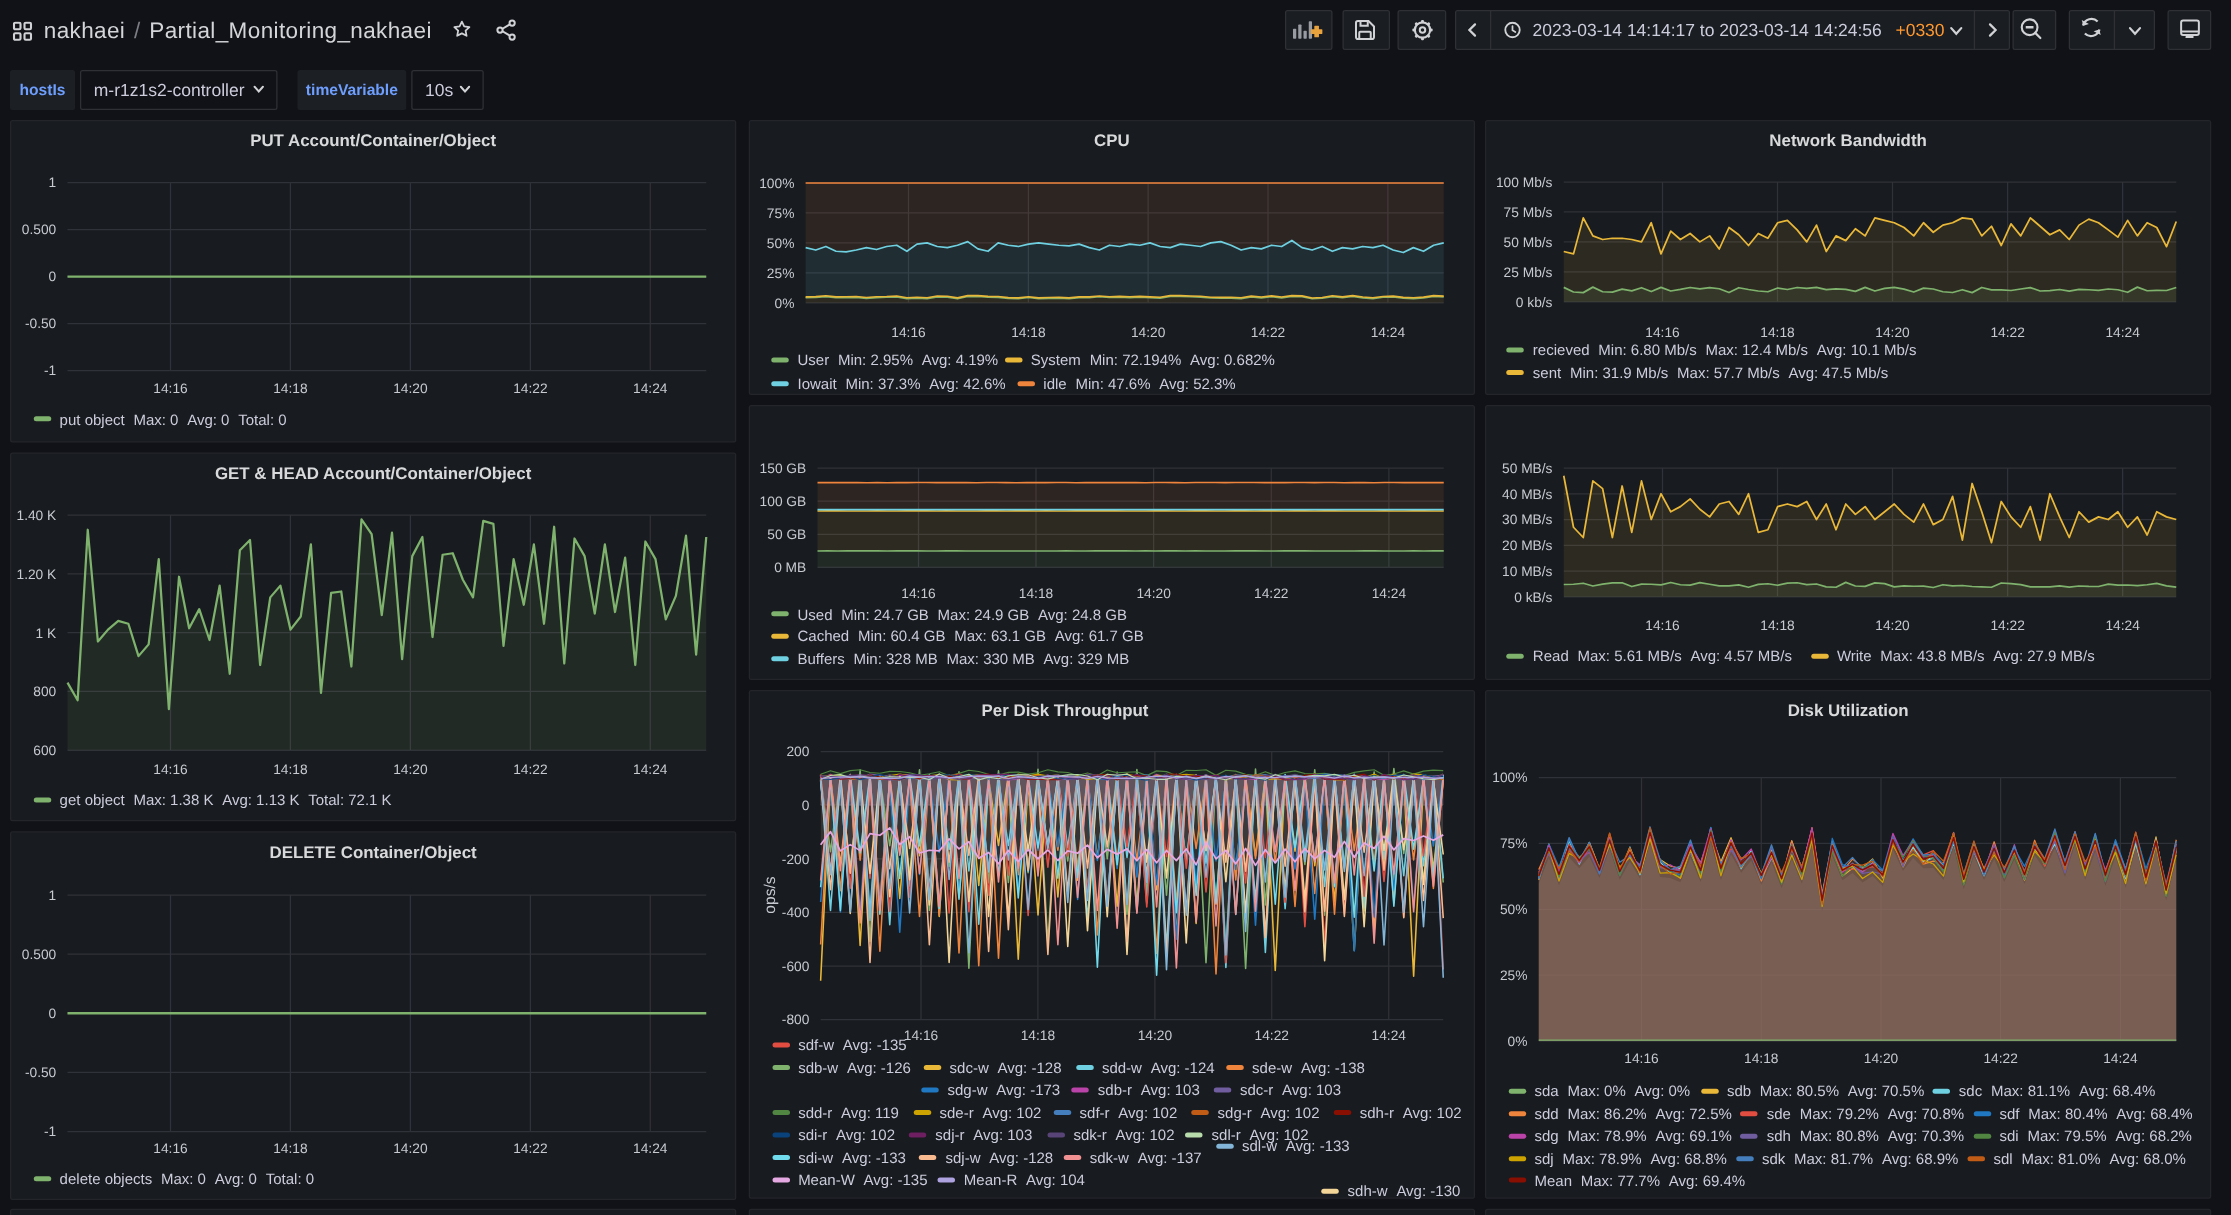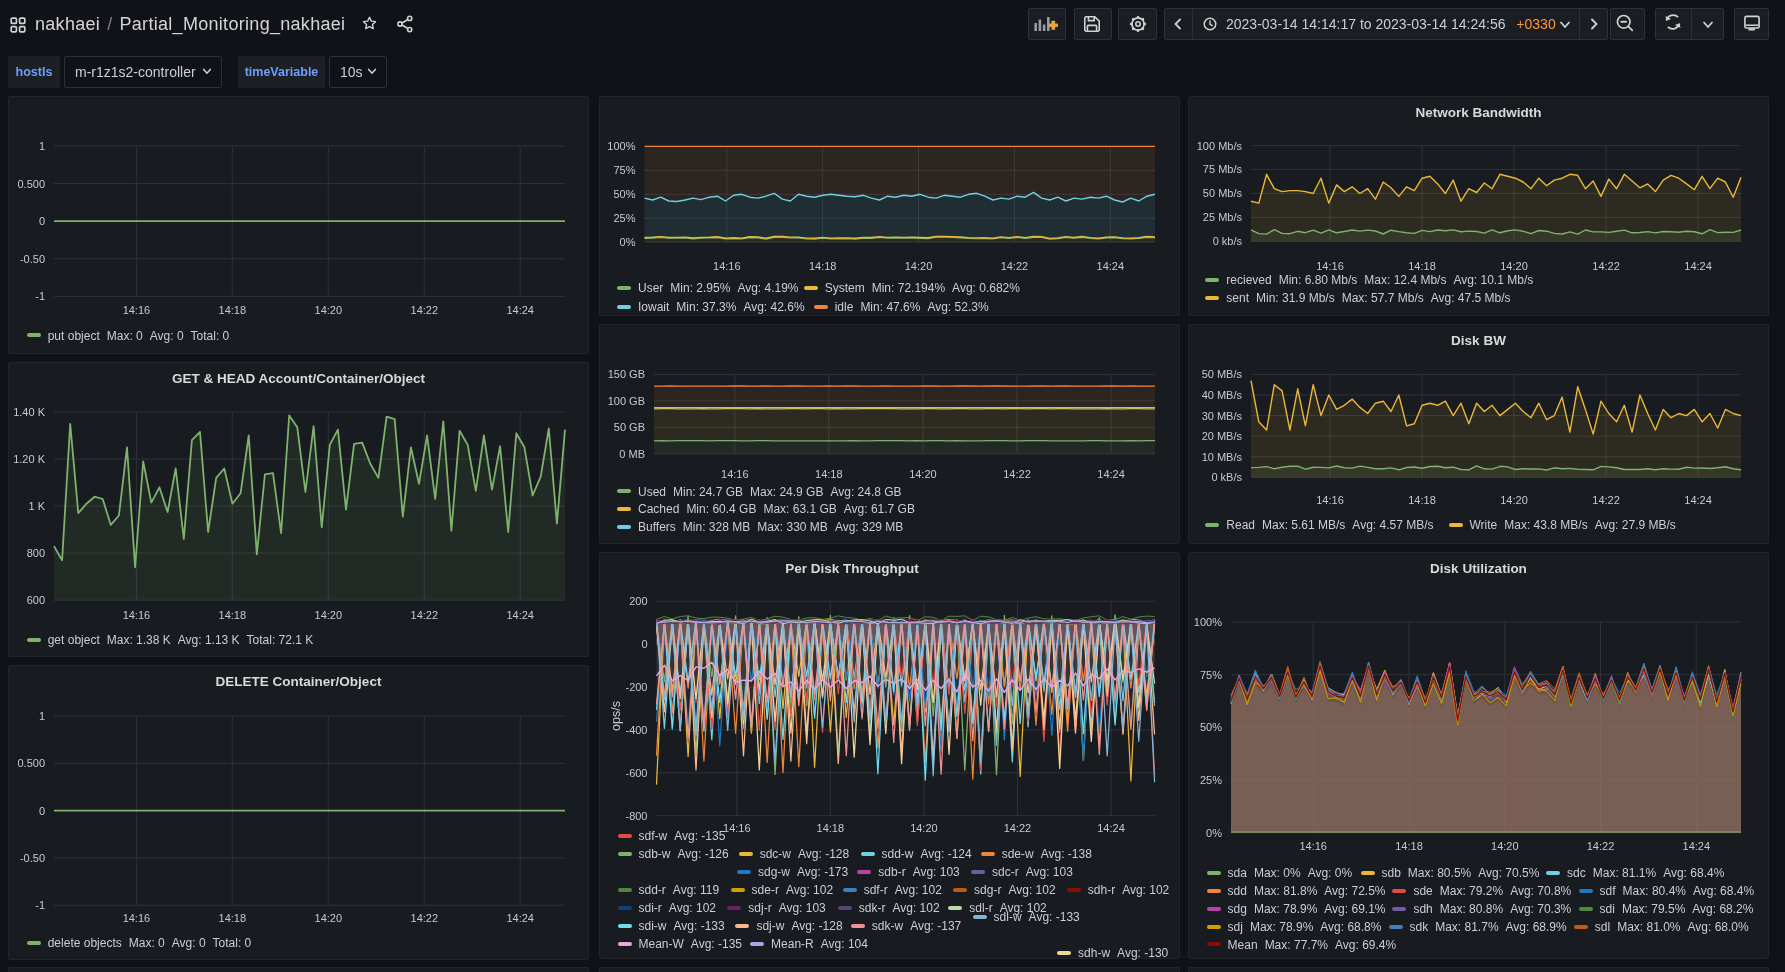--- a/index.html
+++ b/index.html
@@ -20,32 +20,33 @@
 .timetext{position:absolute;left:1226px;top:8px;height:32px;line-height:32px;font-size:14px;color:#ccccdc;white-space:pre}
 .timetext b{color:#ff9830;font-weight:400;margin-left:7px}
 .vlabel{position:absolute;top:56px;height:32px;line-height:32px;background:#1c1f24;border-radius:2px;
  color:#6e9fff;font-size:12.5px;font-weight:700;text-align:center}
 .vvalue{position:absolute;top:56px;height:32px;line-height:30px;background:#111217;border:1px solid #2e3036;border-radius:2px;
  color:#ccccdc;font-size:14px;padding-left:10px}
 </style></head>
 <body>
 <div id="page">
 <div class="panel" style="left:8px;top:96px;width:581px;height:258px"></div>
+<div class="ptitle" style="left:8px;top:102px;width:581px">PUT Account/Container/Object</div>
 <div class="panel" style="left:8px;top:362px;width:581px;height:295px"></div>
 <div class="ptitle" style="left:8px;top:368px;width:581px">GET &amp; HEAD Account/Container/Object</div>
 <div class="panel" style="left:8px;top:665px;width:581px;height:295px"></div>
 <div class="ptitle" style="left:8px;top:671px;width:581px">DELETE Container/Object</div>
 <div class="panel" style="left:599px;top:96px;width:581px;height:220px"></div>
+<div class="ptitle" style="left:599px;top:102px;width:581px">CPU</div>
 <div class="panel" style="left:599px;top:324px;width:581px;height:220px"></div>
 <div class="panel" style="left:599px;top:552px;width:581px;height:407px"></div>
 <div class="ptitle" style="left:599px;top:558px;width:506px">Per Disk Throughput</div>
 <div class="panel" style="left:1188px;top:96px;width:581px;height:220px"></div>
 <div class="ptitle" style="left:1188px;top:102px;width:581px">Network Bandwidth</div>
 <div class="panel" style="left:1188px;top:324px;width:581px;height:220px"></div>
-<div class="ptitle" style="left:1188px;top:330px;width:581px">Disk BW</div>
 <div class="panel" style="left:1188px;top:552px;width:581px;height:407px"></div>
 <div class="ptitle" style="left:1188px;top:558px;width:581px">Disk Utilization</div>
 <div class="panel" style="left:8px;top:967px;width:581px;height:10px"></div>
 <div class="panel" style="left:599px;top:967px;width:581px;height:10px"></div>
 <div class="panel" style="left:1188px;top:967px;width:581px;height:10px"></div>
 <svg class="abs" style="left:0;top:0" width="1785" height="972" viewBox="0 0 1785 972">
 <line x1="54.0" y1="146.0" x2="565.0" y2="146.0" stroke="#2f3238" stroke-width="1"></line>
 <text x="45.0" y="149.9" text-anchor="end" class="tick">1</text>
 <line x1="54.0" y1="183.6" x2="565.0" y2="183.6" stroke="#2f3238" stroke-width="1"></line>
 <text x="45.0" y="187.5" text-anchor="end" class="tick">0.500</text>
@@ -364,21 +365,21 @@
 <div class="li" style="left:972.6px;top:908px"><span class="lm" style="background:#82B5D8"></span><span class="lt">sdl-w</span><span class="lv">Avg: -133</span></div>
 <div class="li" style="left:617.5px;top:934.7px"><span class="lm" style="background:#E5A8E2"></span><span class="lt">Mean-W</span><span class="lv">Avg: -135</span></div>
 <div class="li" style="left:750.1px;top:934.7px"><span class="lm" style="background:#AEA2E0"></span><span class="lt">Mean-R</span><span class="lv">Avg: 104</span></div>
 <div class="li" style="left:1205.3px;top:271.0px"><span class="lm" style="background:#7EB26D"></span><span class="lt">recieved</span><span class="lv">Min: 6.80 Mb/s</span><span class="lv">Max: 12.4 Mb/s</span><span class="lv">Avg: 10.1 Mb/s</span></div>
 <div class="li" style="left:1205.3px;top:289.4px"><span class="lm" style="background:#EAB839"></span><span class="lt">sent</span><span class="lv">Min: 31.9 Mb/s</span><span class="lv">Max: 57.7 Mb/s</span><span class="lv">Avg: 47.5 Mb/s</span></div>
 <div class="li" style="left:1205.3px;top:516.2px"><span class="lm" style="background:#7EB26D"></span><span class="lt">Read</span><span class="lv">Max: 5.61 MB/s</span><span class="lv">Avg: 4.57 MB/s</span></div>
 <div class="li" style="left:1448.5px;top:516.2px"><span class="lm" style="background:#EAB839"></span><span class="lt">Write</span><span class="lv">Max: 43.8 MB/s</span><span class="lv">Avg: 27.9 MB/s</span></div>
 <div class="li" style="left:1206.6px;top:864.0px"><span class="lm" style="background:#7EB26D"></span><span class="lt">sda</span><span class="lv">Max: 0%</span><span class="lv">Avg: 0%</span></div>
 <div class="li" style="left:1360.5px;top:864.0px"><span class="lm" style="background:#EAB839"></span><span class="lt">sdb</span><span class="lv">Max: 80.5%</span><span class="lv">Avg: 70.5%</span></div>
 <div class="li" style="left:1546.1px;top:864.0px"><span class="lm" style="background:#6ED0E0"></span><span class="lt">sdc</span><span class="lv">Max: 81.1%</span><span class="lv">Avg: 68.4%</span></div>
-<div class="li" style="left:1206.6px;top:881.9px"><span class="lm" style="background:#EF843C"></span><span class="lt">sdd</span><span class="lv">Max: 81.8%</span><span class="lv">Avg: 72.5%</span></div>
+<div class="li" style="left:1206.6px;top:881.9px"><span class="lm" style="background:#EF843C"></span><span class="lt">sdd</span><span class="lv">Max: 86.2%</span><span class="lv">Avg: 72.5%</span></div>
 <div class="li" style="left:1392.4px;top:881.9px"><span class="lm" style="background:#E24D42"></span><span class="lt">sde</span><span class="lv">Max: 79.2%</span><span class="lv">Avg: 70.8%</span></div>
 <div class="li" style="left:1578.6px;top:881.9px"><span class="lm" style="background:#1F78C1"></span><span class="lt">sdf</span><span class="lv">Max: 80.4%</span><span class="lv">Avg: 68.4%</span></div>
 <div class="li" style="left:1206.6px;top:899.8px"><span class="lm" style="background:#BA43A9"></span><span class="lt">sdg</span><span class="lv">Max: 78.9%</span><span class="lv">Avg: 69.1%</span></div>
 <div class="li" style="left:1392.4px;top:899.8px"><span class="lm" style="background:#705DA0"></span><span class="lt">sdh</span><span class="lv">Max: 80.8%</span><span class="lv">Avg: 70.3%</span></div>
 <div class="li" style="left:1578.6px;top:899.8px"><span class="lm" style="background:#508642"></span><span class="lt">sdi</span><span class="lv">Max: 79.5%</span><span class="lv">Avg: 68.2%</span></div>
 <div class="li" style="left:1206.6px;top:917.7px"><span class="lm" style="background:#CCA300"></span><span class="lt">sdj</span><span class="lv">Max: 78.9%</span><span class="lv">Avg: 68.8%</span></div>
 <div class="li" style="left:1388.5px;top:917.7px"><span class="lm" style="background:#447EBC"></span><span class="lt">sdk</span><span class="lv">Max: 81.7%</span><span class="lv">Avg: 68.9%</span></div>
 <div class="li" style="left:1573.8px;top:917.7px"><span class="lm" style="background:#C15C17"></span><span class="lt">sdl</span><span class="lv">Max: 81.0%</span><span class="lv">Avg: 68.0%</span></div>
 <div class="li" style="left:1206.6px;top:935.6px"><span class="lm" style="background:#890F02"></span><span class="lt">Mean</span><span class="lv">Max: 77.7%</span><span class="lv">Avg: 69.4%</span></div>
 <svg class="abs" style="left:10px;top:17px" width="16" height="16" viewBox="0 0 16 16">

